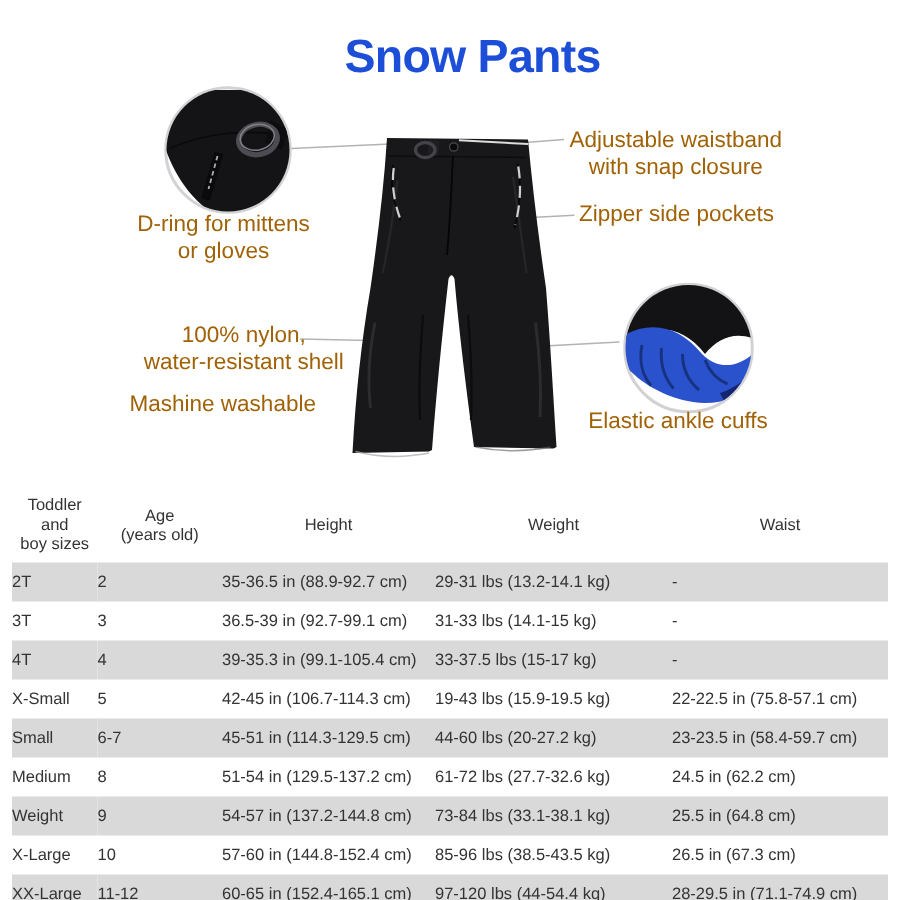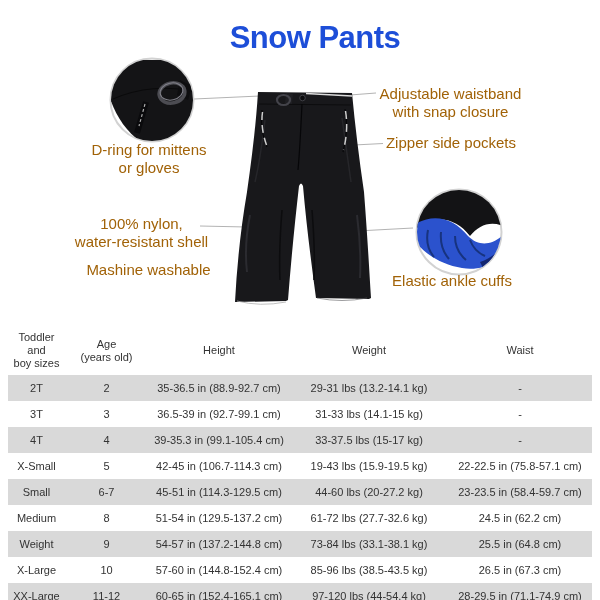--- a/index.html
+++ b/index.html
@@ -10,37 +10,37 @@
   .hero{position:relative;width:600px;height:330px;}
   .hero svg{position:absolute;left:0;top:0;}
   .page-title{
     position:absolute;top:5px;left:0;width:100%;margin:15px;text-align:center;
     font-size:31px;font-weight:700;color:#1d4ed8;letter-spacing:-0.5px;
   }
   .callout{
     position:absolute;text-align:center;font-size:15px;line-height:1.2;color:#a16207;
   }
   .co-dring{left:59px;top:141px;width:180px;}
-  .co-shell{left:50px;top:215px;width:183px;}
+  .co-shell{left:71px;top:215px;width:183px;}
   .co-wash{left:57px;top:261px;width:183px;}
   .co-waist{left:360px;top:85px;width:181px;}
   .co-pocket{left:360px;top:134px;width:182px;}
   .co-cuffs{left:360px;top:272px;width:184px;}
 
   .size-table{
     position:absolute;top:329px;left:8px;width:584px;
     border-collapse:collapse;table-layout:fixed;
     font-size:11px;color:#333333;
   }
   .size-table th{
     font-weight:400;text-align:center;vertical-align:middle;
     line-height:1.2;padding:2px 0 4px;color:#333333;
   }
   .size-table td{
-    height:26px;text-align:center;vertical-align:middle;
+    height:26px;vertical-align:middle;
     white-space:nowrap;padding:0;
   }
   .size-table tbody tr:nth-child(odd){background:#d9d9d9;}
 </style>
 </head>
 <body>
 
 <div class="hero">
 
   <svg width="600" height="330" viewBox="0 0 600 330">

